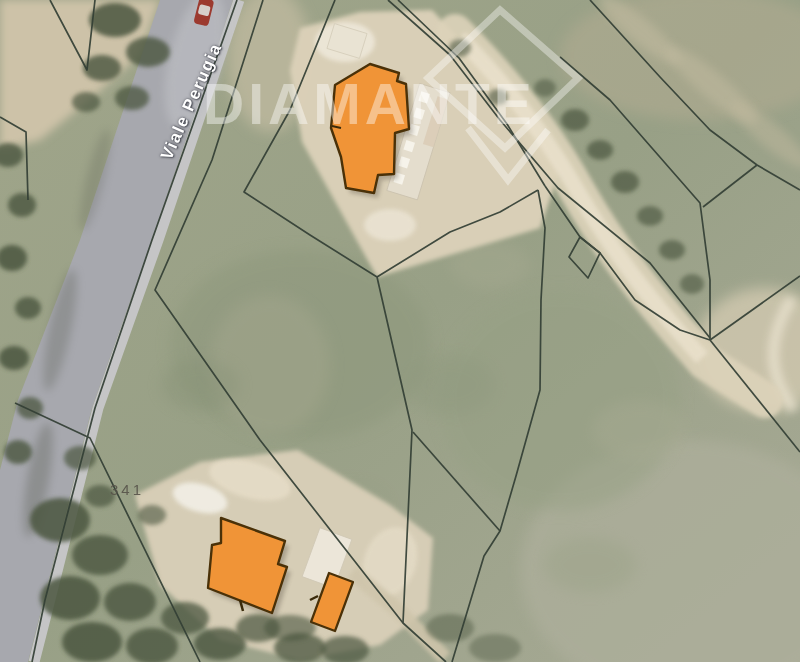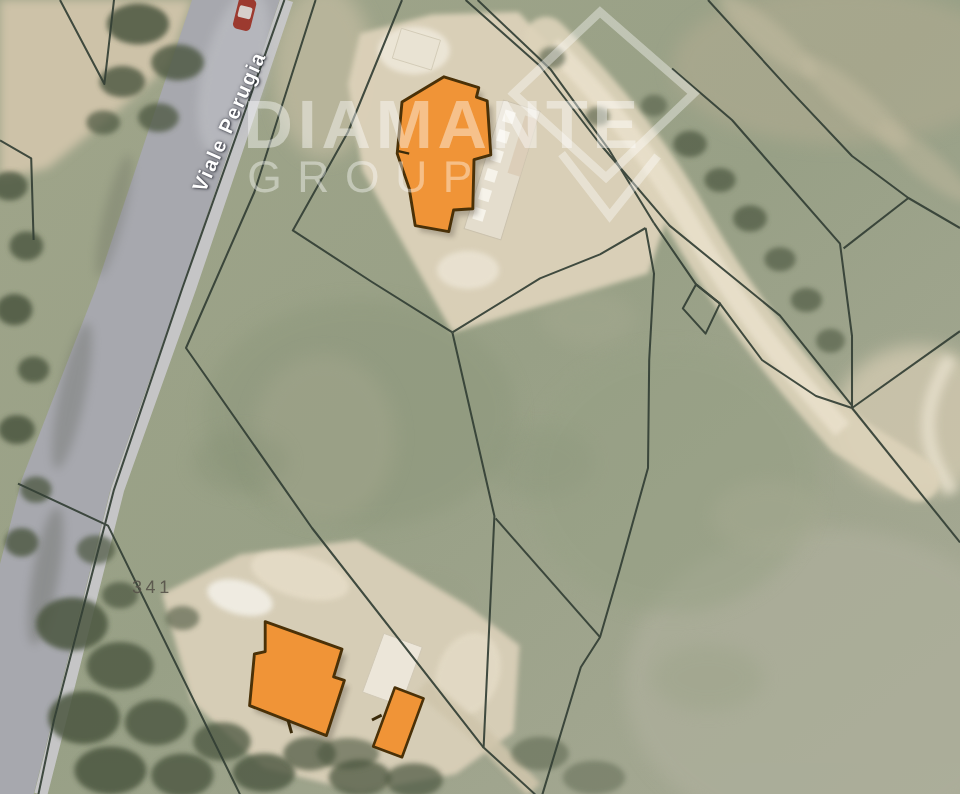--- a/index.html
+++ b/index.html
@@ -209,17 +209,16 @@
     <line x1="341" y1="128" x2="332" y2="126" stroke="#3a2a0a" stroke-width="2"></line>
   </g>
 
   <g stroke="rgba(255,255,255,.38)" stroke-width="7" fill="none" stroke-linejoin="miter">
     <polygon points="500,10 578,78 505,148 428,78"></polygon>
     <polyline points="468,128 508,180 548,130"></polyline>
   </g>
 </svg>
 
 <div class="overlay wm1">DIAMANTE</div>
-<div class="overlay wm2">GROUP</div>
 <div class="overlay road-label">Viale Perugia</div>
 <div class="overlay parcel-number">341</div>
 
 </div>
 
 </body></html>

